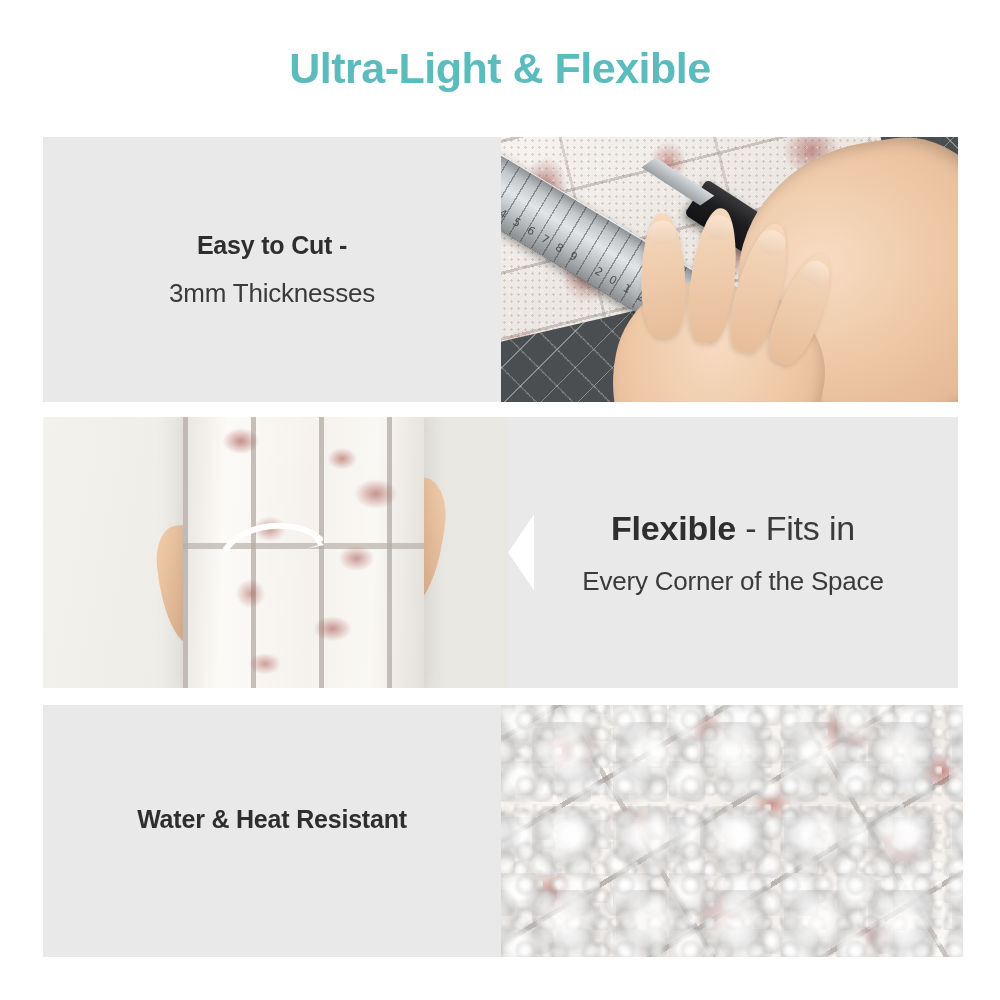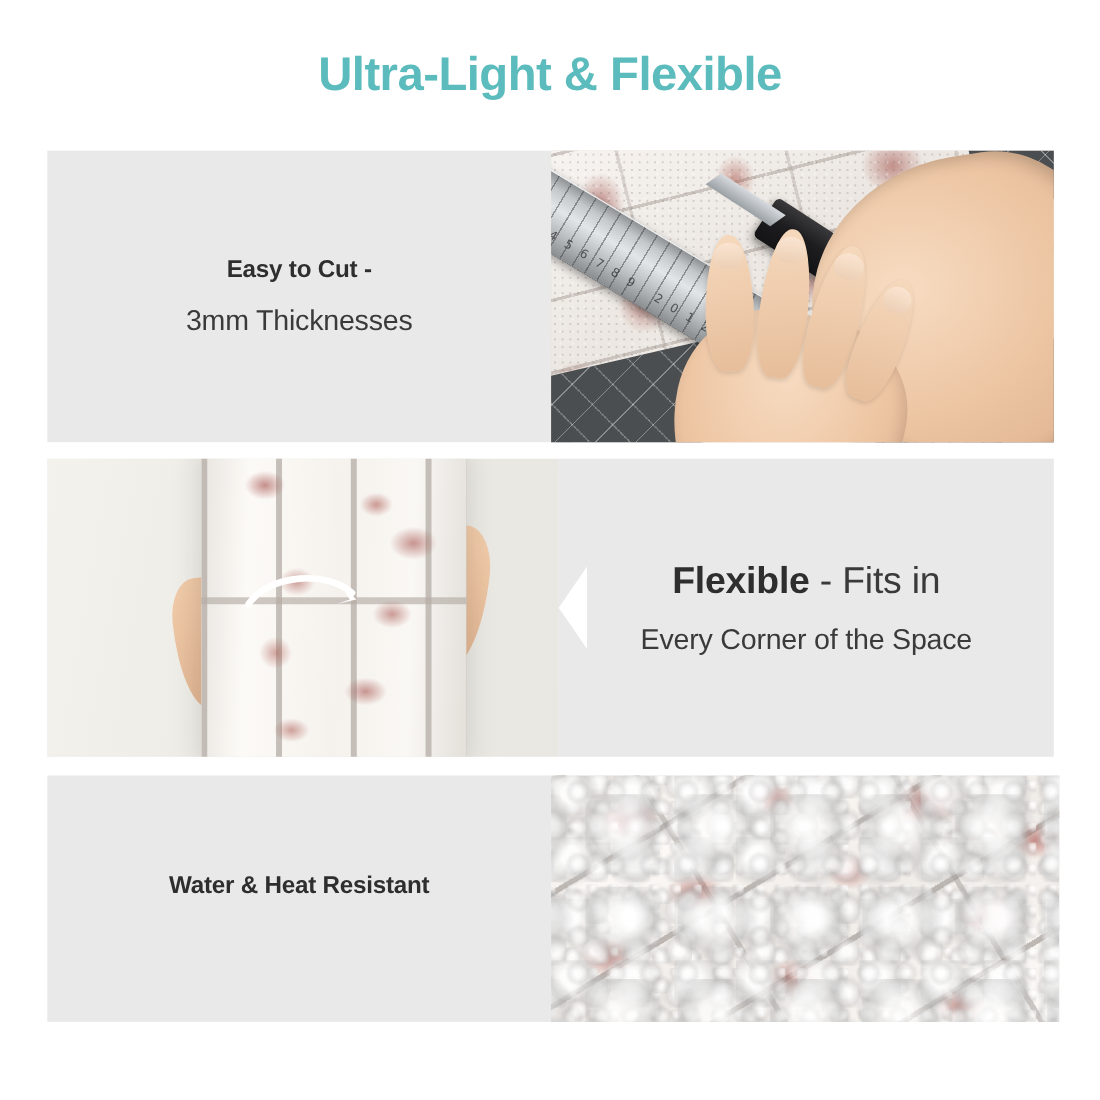--- a/index.html
+++ b/index.html
@@ -22,33 +22,33 @@
     letter-spacing:-0.5px;
     color:#5cbcbd;
     white-space:nowrap;
     line-height:1;
   }
 
   
   .row{ position:absolute; }
   #row1{ left:43px; top:137px; width:915px; height:265px; }
   #row2{ left:43px; top:417px; width:915px; height:271px; }
-  #row3{ left:43px; top:705px; width:920px; height:224px; }
+  #row3{ left:43px; top:705px; width:920px; height:252px; }
 
   .cell{ position:absolute; top:0; height:100%; overflow:hidden; }
 
   
   .textpanel{
     background:#e9e9e9;
     display:flex; flex-direction:column;
     align-items:center; justify-content:center;
     text-align:center;
   }
   .line{ white-space:nowrap; }
-  .l-head{ font-size:22px; font-weight:bold; letter-spacing:-0.2px; color:#2e2e2e; }
+  .l-head{ font-size:25px; font-weight:bold; letter-spacing:-0.2px; color:#2e2e2e; }
   .l-sub { font-size:26px; font-weight:normal; letter-spacing:-0.2px; color:#3a3a3a; }
   .l-mix { font-size:34px; letter-spacing:-0.2px; color:#3a3a3a; }
   .l-mix b{ font-weight:bold; color:#2e2e2e; }
   .gap-sm{ height:18px; }
   .gap-xs{ height:12px; }
 
   
   .notch{
     position:absolute; left:0; top:50%;
     transform:translateY(-50%);

